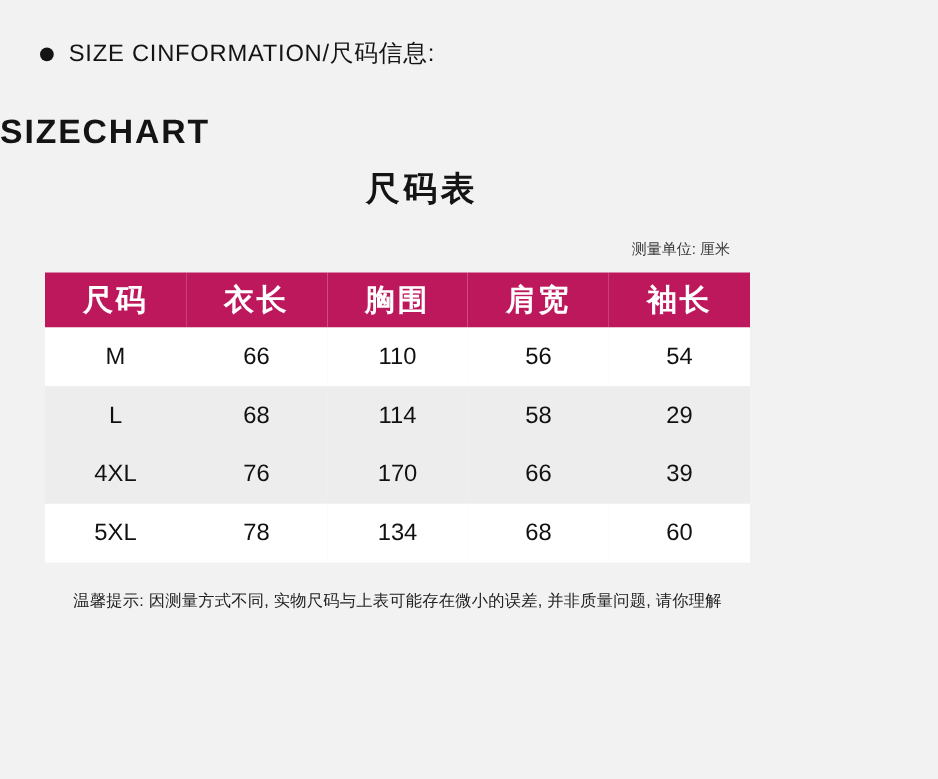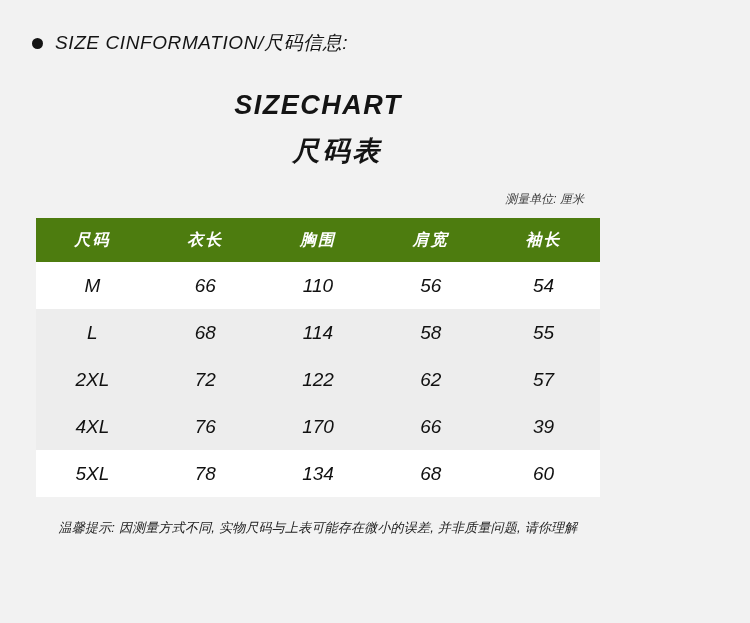--- a/index.html
+++ b/index.html
@@ -12,21 +12,20 @@
     background: #f2f2f2;
     font-family: "Liberation Sans", sans-serif;
     color: #1a1a1a;
     overflow: hidden;
   }
   .page {
     position: relative;
     width: 636px;
     height: 623px;
     box-sizing: border-box;
-    font-style: italic;
   }
 
   
   .section-header {
     display: flex;
     align-items: center;
     padding: 30px 0 0 32px;
   }
   .bullet-dot {
     width: 11px;
@@ -38,21 +37,21 @@
   }
   .section-header-text {
     font-size: 19px;
     letter-spacing: 0.6px;
     color: #141414;
     font-family: "Liberation Sans", sans-serif;
   }
 
   
   .title-en {
-    text-align: center;
+    text-align: left;
     font-size: 27px;
     font-weight: bold;
     letter-spacing: 1.5px;
     margin-top: 34px;
     color: #141414;
   }
   .title-cn {
     text-align: center;
     font-size: 27px;
     font-weight: bold;
@@ -74,23 +73,23 @@
   
   .table-wrap {
     margin: 10px 36px 0 36px;
   }
   table.size-chart {
     width: 100%;
     border-collapse: collapse;
     table-layout: fixed;
   }
   table.size-chart thead th {
-    background: #4d7c0f;
+    background: #be185d;
     color: #ffffff;
-    font-size: 16px;
+    font-size: 24px;
     font-weight: bold;
     letter-spacing: 2px;
     height: 42px;
     text-align: center;
     vertical-align: middle;
   }
   table.size-chart tbody td {
     height: 45px;
     text-align: center;
     vertical-align: middle;
@@ -146,28 +145,21 @@
           <td>66</td>
           <td>110</td>
           <td>56</td>
           <td>54</td>
         </tr>
         <tr class="row-odd">
           <td>L</td>
           <td>68</td>
           <td>114</td>
           <td>58</td>
-          <td>55</td>
-        </tr>
-        <tr class="row-odd">
-          <td>2XL</td>
-          <td>72</td>
-          <td>122</td>
-          <td>62</td>
-          <td>57</td>
+          <td>29</td>
         </tr>
         <tr class="row-odd">
           <td>4XL</td>
           <td>76</td>
           <td>170</td>
           <td>66</td>
           <td>39</td>
         </tr>
         <tr class="row-even">
           <td>5XL</td>

